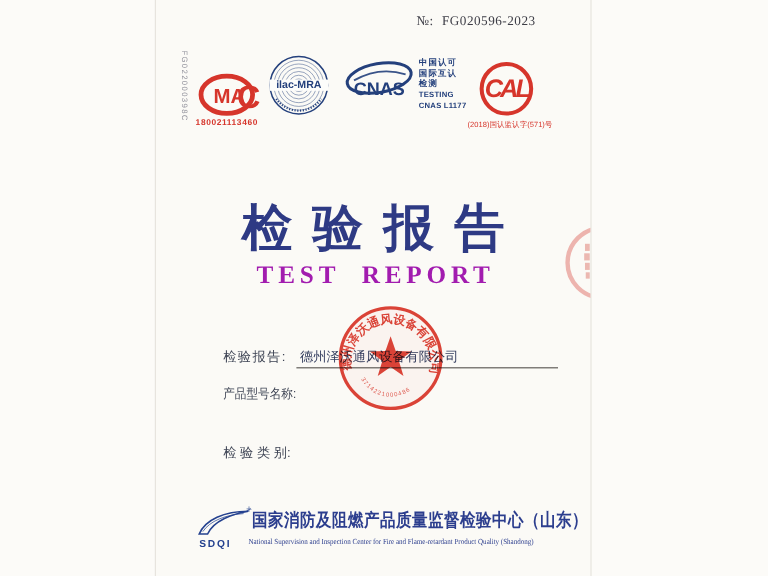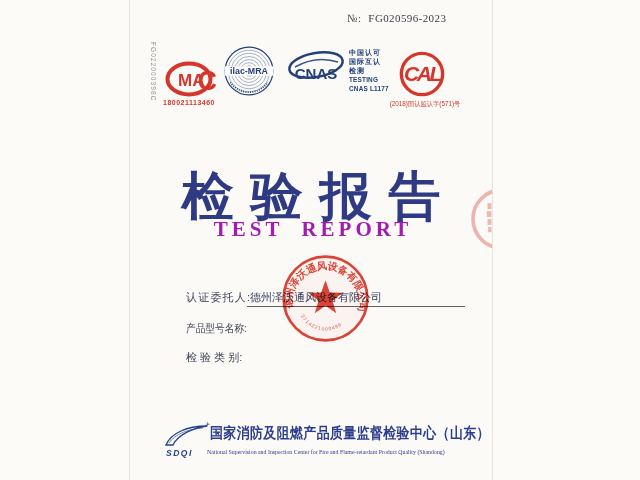--- a/index.html
+++ b/index.html
@@ -26,43 +26,43 @@
   .cma-num{position:absolute;left:159px;top:99px;width:60px;text-align:center;
     font-size:7px;font-weight:bold;color:#d6352b;letter-spacing:.5px;}
   .cnas-info{position:absolute;left:349px;top:48px;color:#24407c;line-height:9px;}
   .cnas-info .cjk{font-size:7px;font-weight:bold;letter-spacing:1px;}
   .cnas-info .lat{font-size:6.4px;font-weight:bold;letter-spacing:.2px;}
   .cal-caption{position:absolute;left:383px;top:100px;width:84px;text-align:center;
     font-size:6.3px;color:#d6352b;white-space:nowrap;}
 
   
   .title-cn{position:absolute;left:130px;top:162px;width:362px;text-align:center;
-    font-size:52px;font-weight:bold;color:#2e3a84;letter-spacing:17px;text-indent:17px;white-space:nowrap;}
+    font-size:42px;font-weight:bold;color:#2e3a84;letter-spacing:17px;text-indent:17px;white-space:nowrap;}
   .title-en{position:absolute;left:130px;top:217px;width:362px;text-align:center;
     font-family:"Liberation Serif","DejaVu Serif",serif;font-size:21px;font-weight:bold;
     color:#a21caf;letter-spacing:4px;word-spacing:9px;text-indent:4px;}
 
   
   .row{position:absolute;left:186px;width:279px;height:17px;}
-  #row-0{top:290px;} #row-1{top:321px;} #row-2{top:350px;}
+  #row-0{top:290px;} #row-1{top:321px;} #row-2{top:370px;}
   .f-label{position:absolute;left:0;bottom:2px;font-size:11px;color:#3e4454;white-space:pre;}
   #row-0 .f-label{letter-spacing:1.2px;}
   #row-1 .f-label{transform:scaleX(.88);transform-origin:left bottom;white-space:nowrap;}
   .f-line{position:absolute;left:61px;right:0;top:0;bottom:0;
     border-bottom:1.4px solid #615f5a;display:flex;align-items:flex-end;}
   .f-value{font-size:11px;color:#333d5e;padding:0 0 1px 3px;white-space:nowrap;}
 
   
   .company-seal{position:absolute;left:280px;top:253px;width:91px;height:91px;
     mix-blend-mode:multiply;opacity:.93;}
   .page-clip{position:absolute;left:129px;top:0;width:363px;height:480px;overflow:hidden;pointer-events:none;}
   .faint-seal{position:absolute;left:340px;top:186px;width:66px;height:66px;filter:blur(.4px);}
 
   
-  .sdqi-word{position:absolute;left:166px;top:448px;font-size:8.5px;font-weight:bold;font-style:italic;
+  .sdqi-word{position:absolute;left:166px;top:448px;font-size:8.5px;font-weight:bold;
     color:#24418f;letter-spacing:1.5px;}
   .org-cn{position:absolute;left:210px;top:424px;font-size:15px;font-weight:bold;color:#2c3e8e;
     letter-spacing:.5px;white-space:nowrap;transform:scaleX(.86);transform-origin:left top;}
   .org-en{position:absolute;left:207px;top:448px;font-family:"Liberation Serif","DejaVu Serif",serif;
     font-size:6.5px;color:#2c3e8e;white-space:nowrap;transform:scaleX(.9);transform-origin:left top;}
 
   svg{position:absolute;overflow:visible;}
   #cma-svg{left:166px;top:60px;width:52px;height:38px;}
   #ilac-svg{left:223px;top:45px;width:52px;height:52px;}
   #cnas-svg{left:287px;top:47px;width:58px;height:42px;}
@@ -120,21 +120,21 @@
 <svg id="cal-svg" viewBox="0 0 100 100">
   <circle cx="50" cy="50" r="43" fill="none" stroke="#d6352b" stroke-width="7"></circle>
   <text x="50" y="64" text-anchor="middle" font-size="44" font-weight="bold" font-style="italic" letter-spacing="-5" fill="#d6352b" font-family="Liberation Sans,sans-serif">CAL</text>
 </svg>
 <div class="cal-caption">(2018)国认监认字(571)号</div>
 
 <div class="title-cn">检验报告</div>
 <div class="title-en">TEST REPORT</div>
 
 <div class="row" id="row-0">
-  <span class="f-label">认证委托人:</span>
+  <span class="f-label">检验报告:</span>
   <span class="f-line">
     <span class="f-value">德州泽沃通风设备有限公司</span>
   </span>
 </div>
 <div class="row" id="row-1">
   <span class="f-label">产品型号名称:</span>
 </div>
 <div class="row" id="row-2">
   <span class="f-label">检 验 类 别:</span>
 </div>

